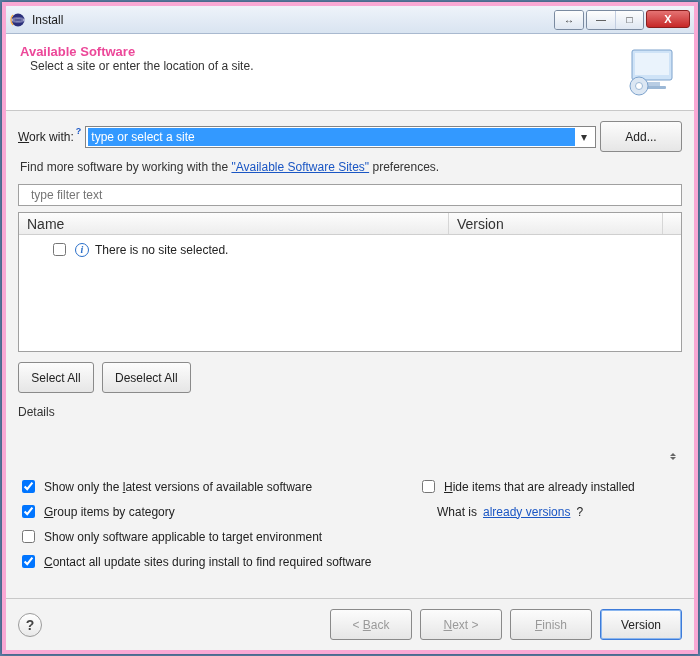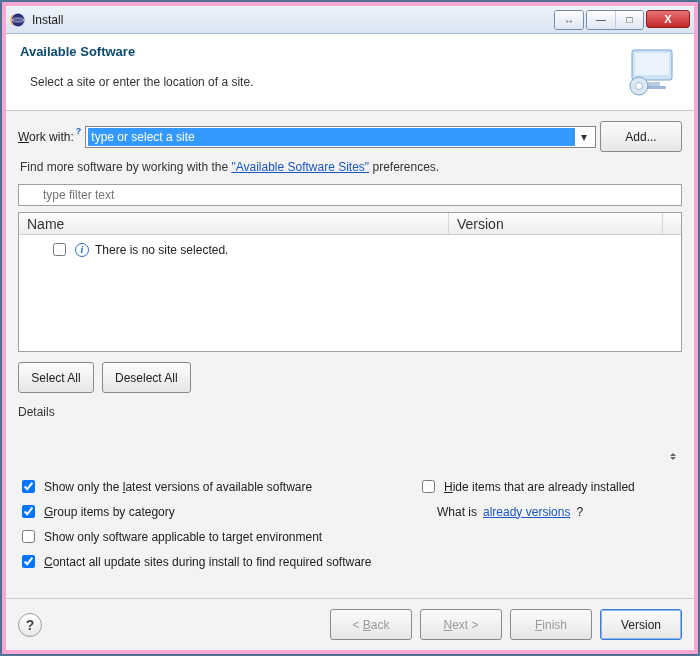--- a/index.html
+++ b/index.html
@@ -57,21 +57,21 @@
   }
 
   .header-panel {
     background: #fff;
     border-bottom: 1px solid #c8c8c8;
     padding: 10px 14px 10px 14px;
     display:flex; align-items:flex-start;
     position: relative;
   }
   .header-text { flex:1; }
-  .header-title { font-weight: bold; font-size: 13px; color:#0c4a6e; margin-bottom:16px; }
+  .header-title { font-weight: bold; font-size: 13px; color:#ec4899; margin-bottom:0; }
   .header-sub { color:#333; margin-left: 10px; }
   .header-icon { width:56px; height:56px; }
 
   .content {
     flex:1;
     padding: 10px 12px 0 12px;
     background: #f3f3f3;
     display:flex; flex-direction:column;
   }
   .row-workwith { display:flex; align-items:center; gap:4px; margin-bottom:2px; }
@@ -111,21 +111,21 @@
   .btn.wide { min-width:82px; }
 
   .subhint {
     text-align:left; color:#333; margin:6px 2px 10px 2px;
   }
   .subhint a { color:#1a56c4; text-decoration:underline; }
 
   .filter-input {
     width:100%; height:22px;
     border:1px solid #a0a0a0;
-    padding:0 24px;
+    padding:0 12px;
     font-family:inherit; font-size:12px;
     color:#7a7a7a;
     background:#fff;
   }
 
   .tree-area {
     margin-top:6px;
     border:1px solid #a0a0a0;
     background:#fff;
     height:140px;

